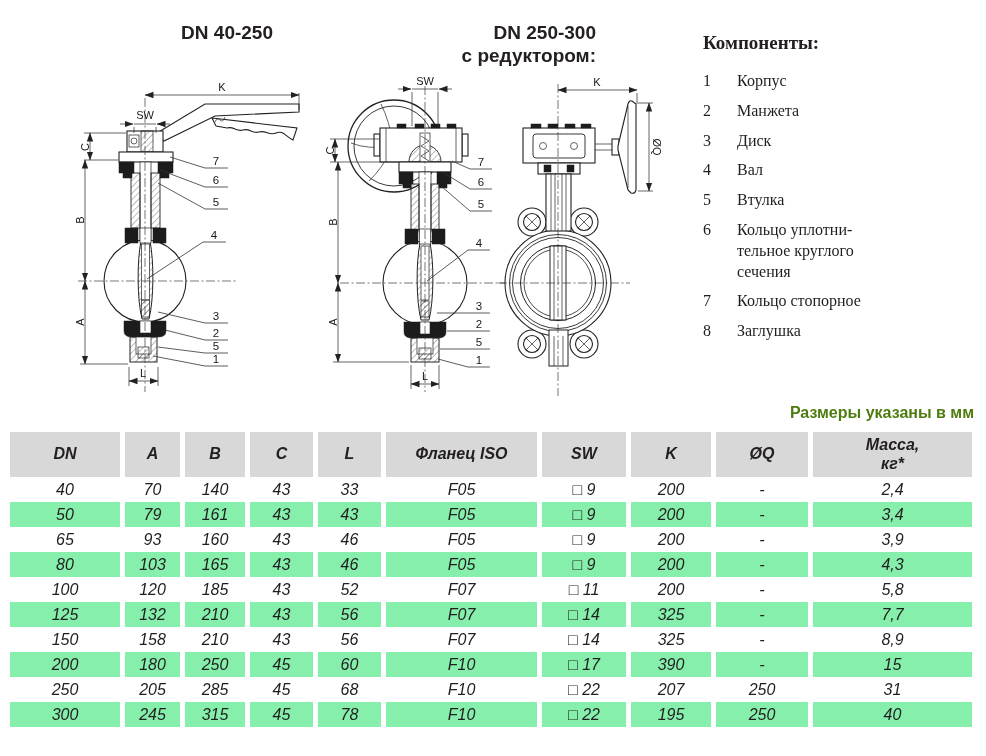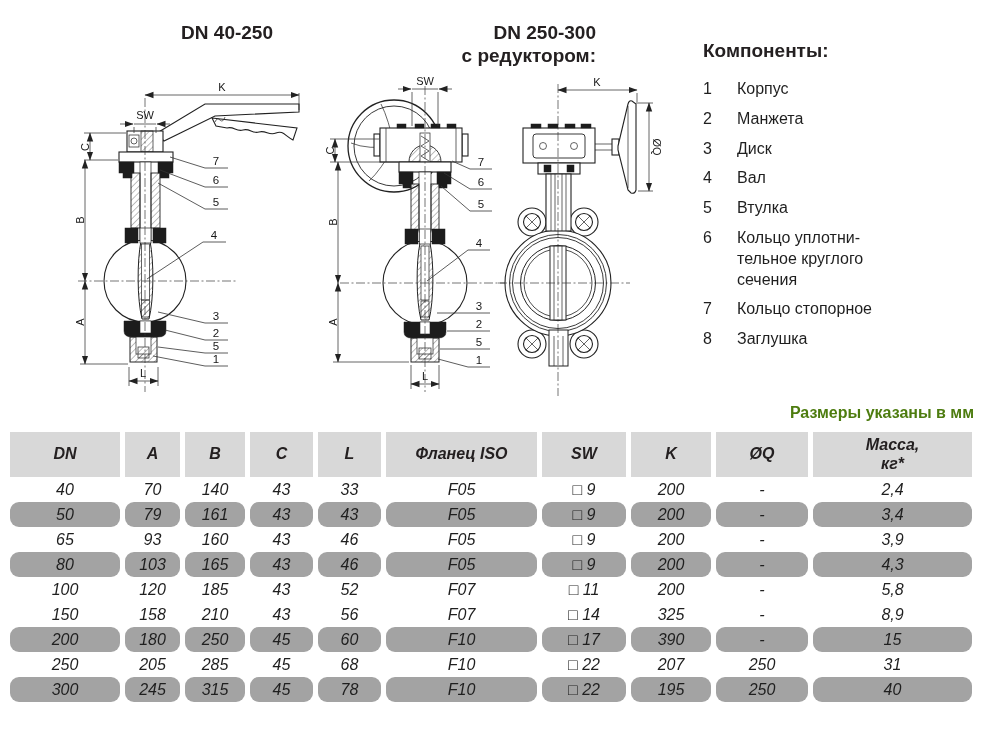--- a/index.html
+++ b/index.html
@@ -1,34 +1,34 @@
 <!DOCTYPE html>
 <html><head>
 <meta charset="utf-8">
 <style>
   html,body{margin:0;padding:0;background:#fff;}
   body{width:986px;height:756px;position:relative;overflow:hidden;
        font-family:"Liberation Sans",sans-serif;color:#1f1f1f;}
   .abs{position:absolute;}
   .dtitle{font-size:19px;font-weight:bold;text-align:right;line-height:1.22;color:#242021;}
   
-  .components{left:703px;top:40px;width:274px;}
+  .components{left:703px;top:32px;width:274px;font-family:Liberation Serif, serif;}
   .components h2{font-size:19px;font-weight:bold;margin:0 0 17px 0;color:#242021;}
   .comp-item{display:flex;margin-bottom:9px;font-size:16px;line-height:1.3;}
   .comp-num{width:34px;flex:0 0 34px;}
   .comp-label{white-space:pre-line;}
   
   .note{top:404px;right:12px;font-size:16px;font-weight:bold;color:#4d7c0f;}
   
   .tblwrap{left:5px;top:432px;}
   table{border-collapse:separate;border-spacing:5px 0;table-layout:fixed;width:972px;font-style:italic;}
   th{background:#d8d8d8;font-weight:bold;font-size:16px;height:45px;vertical-align:middle;
      text-align:center;line-height:1.15;white-space:pre-line;padding:0;color:#242021;}
   td{font-size:16px;height:25px;text-align:center;vertical-align:middle;padding:0;}
-  tr.shade td{background:#a3a3a3;border-radius:9px;}
+  tr.shade td{background:#86efac;}
   
   svg{position:absolute;overflow:visible;}
   .ol{fill:#fff;stroke:#222;stroke-width:1.1;}
   .thin{fill:none;stroke:#222;stroke-width:0.7;}
   .dk{fill:#1c1c1c;stroke:#1c1c1c;stroke-width:0.5;}
   .cl{fill:none;stroke:#3a3a3a;stroke-width:0.7;stroke-dasharray:9 2.5 2 2.5;}
   .dim{fill:none;stroke:#333;stroke-width:0.75;}
   .ldr{fill:none;stroke:#333;stroke-width:0.8;}
   text.lbl{font-size:11px;fill:#181818;font-family:"Liberation Sans",sans-serif;}
   text.co{font-size:11.5px;fill:#181818;font-family:"Liberation Sans",sans-serif;}
@@ -413,20 +413,32 @@
           <td>120</td>
           <td>185</td>
           <td>43</td>
           <td>52</td>
           <td>F07</td>
           <td>□ 11</td>
           <td>200</td>
           <td>-</td>
           <td>5,8</td>
         </tr>
+        <tr class="shade">
+          <td>125</td>
+          <td>132</td>
+          <td>210</td>
+          <td>43</td>
+          <td>56</td>
+          <td>F07</td>
+          <td>□ 14</td>
+          <td>325</td>
+          <td>-</td>
+          <td>7,7</td>
+        </tr>
         <tr>
           <td>150</td>
           <td>158</td>
           <td>210</td>
           <td>43</td>
           <td>56</td>
           <td>F07</td>
           <td>□ 14</td>
           <td>325</td>
           <td>-</td>

